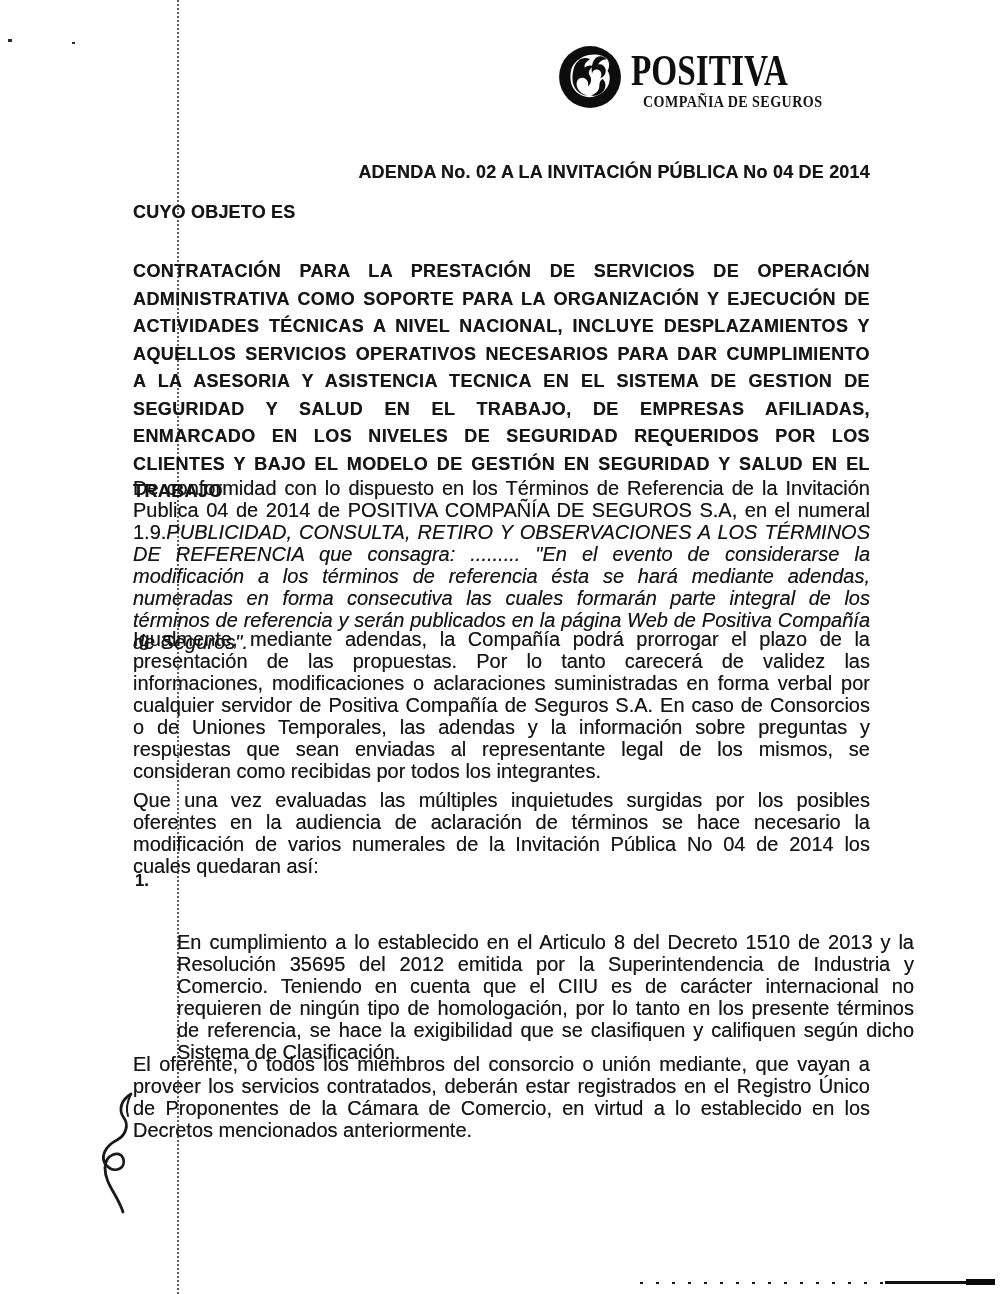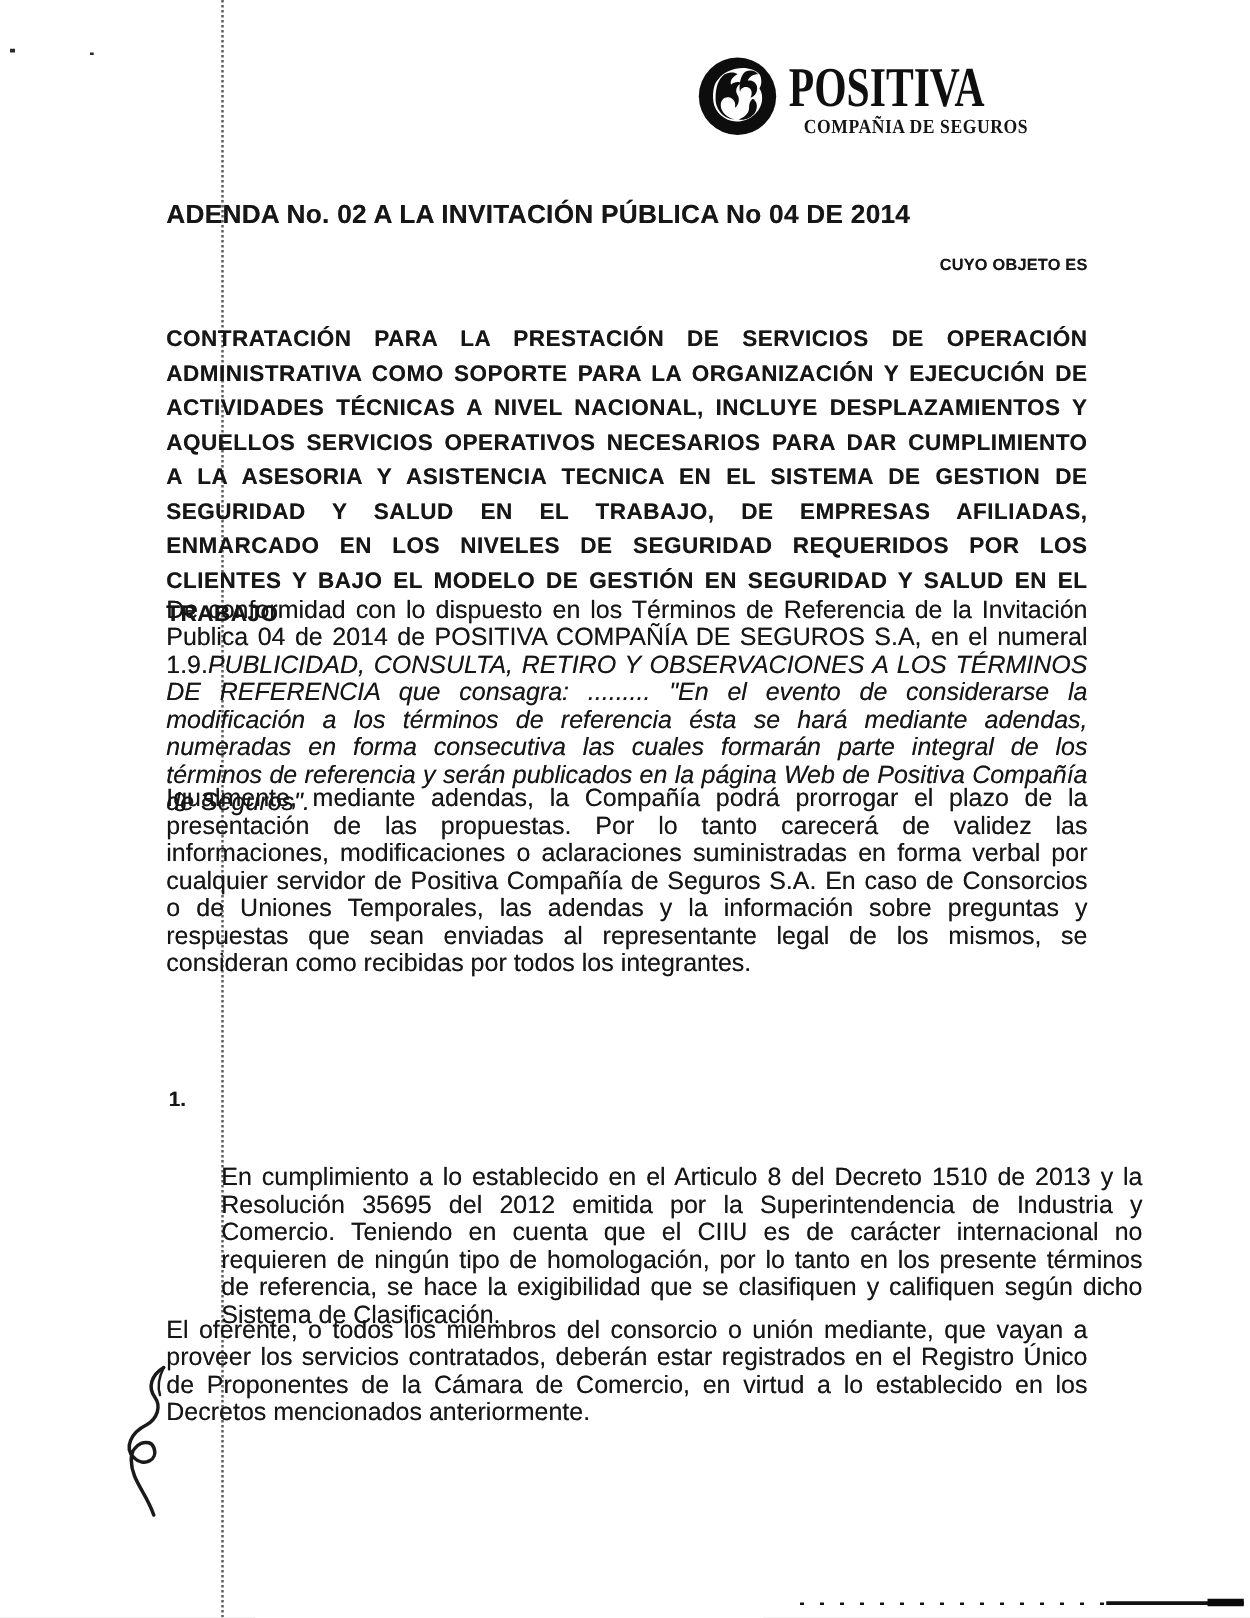--- a/index.html
+++ b/index.html
@@ -53,30 +53,30 @@
     position: absolute;
     left: 133px;
     width: 737px;
     font-size: 20px;
     line-height: 22px;
     text-align: justify;
     text-shadow: 0 0 0.5px rgba(10,10,10,0.6);
   }
   .doc-title {
     top: 161px;
-    text-align: left;
+    text-align: right;
     font-weight: bold;
-    font-size: 21px;
+    font-size: 18px;
     letter-spacing: 0.2px;
   }
   .doc-subtitle {
     top: 201px;
-    text-align: right;
+    text-align: left;
     font-weight: bold;
-    font-size: 13px;
+    font-size: 18px;
     letter-spacing: 0.2px;
   }
   .object-clause {
     top: 258px;
     font-weight: bold;
     font-size: 18px;
     line-height: 27.5px;
     letter-spacing: 0.4px;
     word-spacing: 2px;
   }
@@ -134,20 +134,21 @@
 
   <div class="tblock doc-title">ADENDA No. 02 A LA INVITACIÓN PÚBLICA No 04 DE 2014</div>
   <div class="tblock doc-subtitle">CUYO OBJETO ES</div>
 
   <div class="tblock object-clause">CONTRATACIÓN PARA LA PRESTACIÓN DE SERVICIOS DE OPERACIÓN ADMINISTRATIVA COMO SOPORTE PARA LA ORGANIZACIÓN Y EJECUCIÓN DE ACTIVIDADES TÉCNICAS A NIVEL NACIONAL, INCLUYE DESPLAZAMIENTOS Y AQUELLOS SERVICIOS OPERATIVOS NECESARIOS PARA DAR CUMPLIMIENTO A LA ASESORIA Y ASISTENCIA TECNICA EN EL SISTEMA DE GESTION DE SEGURIDAD Y SALUD EN EL TRABAJO, DE EMPRESAS AFILIADAS,  ENMARCADO EN LOS NIVELES DE SEGURIDAD REQUERIDOS POR LOS CLIENTES Y BAJO EL MODELO DE GESTIÓN EN SEGURIDAD Y SALUD EN EL TRABAJO</div>
 
   <div class="tblock p-conformidad"><span>De conformidad con lo dispuesto en los Términos de Referencia de la Invitación Publica 04 de 2014  de POSITIVA COMPAÑÍA DE SEGUROS S.A, en el numeral 1.9.</span><span class="italic-seg">PUBLICIDAD, CONSULTA, RETIRO Y OBSERVACIONES A LOS TÉRMINOS DE REFERENCIA que consagra:  ......... "En el evento de considerarse la modificación a los términos de referencia ésta se hará mediante adendas, numeradas en forma consecutiva las cuales formarán parte integral de los términos de referencia y serán publicados en la página Web de Positiva Compañía de Seguros".</span></div>
 
   <div class="tblock p-igualmente">Igualmente, mediante adendas, la Compañía podrá prorrogar el plazo de la presentación de las propuestas. Por lo tanto carecerá de validez las informaciones, modificaciones o aclaraciones suministradas en forma verbal por cualquier servidor de Positiva Compañía de Seguros S.A. En caso de Consorcios o de Uniones Temporales, las adendas y la información sobre preguntas y respuestas que sean enviadas al representante legal de los mismos, se consideran como recibidas por todos los integrantes.</div>
 
+  <div class="tblock p-queunavez">Que una vez  evaluadas las múltiples inquietudes surgidas por los posibles oferentes en la audiencia de aclaración de términos se hace necesario la modificación de varios numerales de la Invitación Pública No 04 de 2014 los cuales quedaran así:</div>
 
   <div class="tblock list-item-1">
     <span class="item-number">1.</span>
   </div>
 
   <div class="tblock p-cumplimiento">En cumplimiento a lo establecido en el Articulo 8 del Decreto 1510 de 2013 y la Resolución 35695 del 2012 emitida por la Superintendencia de Industria y Comercio. Teniendo en cuenta que el CIIU es de carácter internacional no requieren de ningún tipo de homologación, por lo tanto en los presente términos de referencia, se hace la exigibilidad que se clasifiquen y califiquen según dicho Sistema de Clasificación.</div>
 
   <div class="tblock p-oferente">El oferente, o todos los miembros del consorcio o unión mediante, que vayan a proveer los servicios contratados, deberán estar registrados en el Registro Único de Proponentes de la Cámara de Comercio, en virtud a lo establecido en los Decretos mencionados anteriormente.</div>
 
   <div class="flourish">

